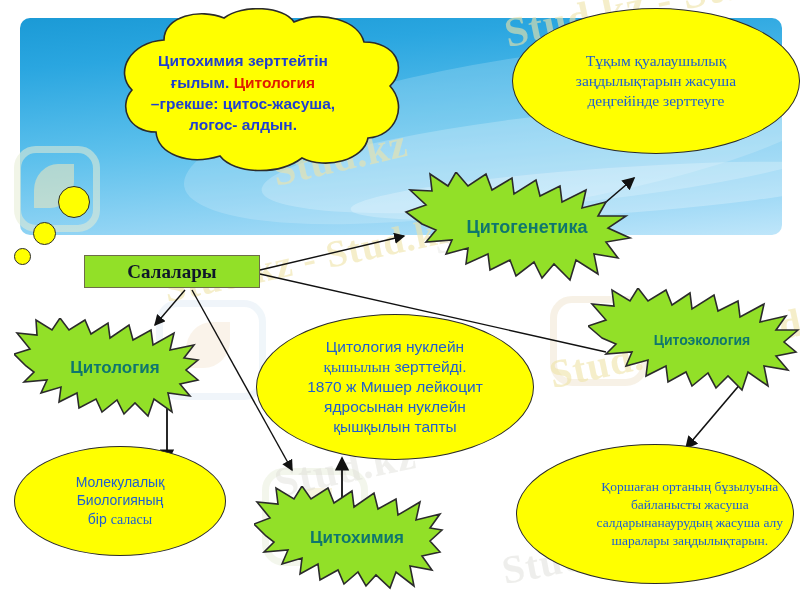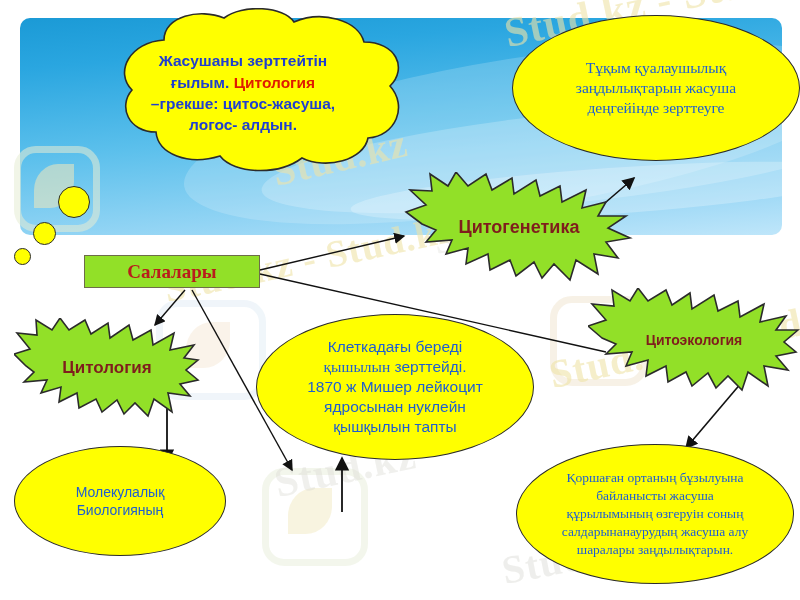--- a/index.html
+++ b/index.html
@@ -72,35 +72,35 @@
     text-align:center;box-sizing:border-box;
   }
   .ellipse .txt{padding:0 10px;}
 
   .serif-blue{font-family:"Liberation Serif", serif;color:#1f5fd0;}
   .sans-blue{font-family:"Liberation Sans", sans-serif;color:#1f5fd0;}
 
   
   .star-wrap{position:absolute;}
   .star-label{
-    position:absolute;left:0;top:0;width:100%;height:100%;
-    display:flex;align-items:center;justify-content:center;
-    font-weight:bold;color:#7f1d1d;white-space:nowrap;
+    position:absolute;left:8px;top:0;width:100%;height:100%;
+    display:flex;align-items:center;justify-content:center;
+    font-weight:bold;color:#0f766e;white-space:nowrap;
   }
 
   
   .box-salalary{
     position:absolute;
     background:#92e028;border:1.2px solid #6d6d4a;
     display:flex;align-items:center;justify-content:center;
     box-sizing:border-box;
   }
   .box-salalary .lbl{
     font-family:"Liberation Serif", serif;font-weight:bold;
-    font-size:19px;color:#b91c1c;
+    font-size:19px;color:#0f172a;
   }
 
   .bubble-dot{
     position:absolute;border-radius:50%;
     background:#ffff00;border:1.4px solid #2b2b2b;
   }
 </style>
 </head>
 <body>
 
@@ -169,32 +169,32 @@
                C318,34 330,60 312,78
                C330,98 318,128 290,130
                C286,152 248,162 224,150
                C200,168 156,166 142,148
                C110,158 80,146 78,124
                C50,124 40,98 54,82
                C36,64 52,34 86,32 Z" fill="#ffff00" stroke="#2b2b2b" stroke-width="1.6"></path>
     </svg>
     <div class="cloud-text">
       <div>
-        <div>Жасушаны  зерттейтін</div>
+        <div>Цитохимия  зерттейтін</div>
         <div><span>ғылым. </span><span class="hl">Цитология</span></div>
         <div>–грекше: цитос-жасуша,</div>
         <div>логос- алдын.</div>
       </div>
     </div>
   </div>
   <div class="bubble-dot" style="left:58px;top:186px;width:30px;height:30px;"></div>
   <div class="bubble-dot" style="left:33px;top:222px;width:21px;height:21px;"></div>
   <div class="bubble-dot" style="left:14px;top:248px;width:15px;height:15px;"></div>
 
-  <div class="ellipse" style="left:512px;top:15px;width:288px;height:146px;">
+  <div class="ellipse" style="left:512px;top:8px;width:288px;height:146px;">
     <div class="txt serif-blue" style="font-size:15.5px;line-height:1.30;">
       <div>Тұқым қуалаушылық</div>
       <div>заңдылықтарын жасуша</div>
       <div>деңгейінде  зерттеуге</div>
     </div>
   </div>
 
   <div class="box-salalary" style="left:84px;top:255px;width:176px;height:33px;">
     <span class="lbl">Салалары</span>
   </div>
@@ -222,41 +222,50 @@
   <div class="star-wrap" style="left:14px;top:318px;width:186px;height:100px;">
     <svg viewBox="0 0 186 100" style="width:186px;height:100px;display:block;">
       <polygon fill="#92e028" stroke="#2b2b2b" stroke-width="1.6" points="12,48 0,36 16,31 3,15 23,17 22,2 38,12 46,0 55,12 71,2 77,16 94,5 96,20 115,7
                 119,22 137,12 139,27 160,15 156,32 180,27 170,40 184,42 172,52 184,62 166,66
                 176,78 154,75 158,94 140,81 134,98 121,85 110,96 103,82 88,94 82,81 65,90
                 63,75 45,84 47,69 27,75 33,62 10,64 20,54"></polygon>
     </svg>
     <div class="star-label" style="font-size:17px;">Цитология</div>
   </div>
 
+  <div class="star-wrap" style="left:254px;top:486px;width:190px;height:104px;">
+    <svg viewBox="0 0 190 104" style="width:190px;height:104px;display:block;">
+      <polygon fill="#92e028" stroke="#2b2b2b" stroke-width="1.6" points="12,50 0,38 16,32 3,16 24,18 22,2 40,13 48,0 57,13 74,2 80,17 98,5 100,21 120,7
+                124,23 142,13 144,29 166,16 162,34 186,28 176,42 188,44 176,55 186,66 168,70
+                178,84 156,80 160,100 142,86 136,102 122,89 112,100 104,86 90,98 84,84 66,94
+                64,78 46,88 48,72 28,78 34,64 10,66 20,56"></polygon>
+    </svg>
+    <div class="star-label" style="font-size:17px;">Цитохимия</div>
+  </div>
 
   <div class="ellipse" style="left:256px;top:314px;width:278px;height:146px;">
     <div class="txt" style="font-size:15.5px;line-height:1.28;">
-      <div class="sans-blue">Клеткадағы береді</div>
+      <div class="sans-blue">Цитология нуклейн</div>
       <div><span class="serif-blue">қышылын</span><span class="sans-blue">  зерттейді.</span></div>
       <div class="sans-blue">1870 ж Мишер лейкоцит</div>
       <div class="sans-blue">ядросынан нуклейн</div>
       <div class="sans-blue">қышқылын тапты</div>
     </div>
   </div>
 
   <div class="ellipse" style="left:14px;top:446px;width:212px;height:110px;">
     <div class="txt" style="font-size:14px;line-height:1.30;">
       <div class="sans-blue">Молекулалық</div>
       <div class="sans-blue">Биологияның</div>
-    </div>
-  </div>
-
-  <div class="ellipse" style="left:516px;top:444px;width:278px;height:140px;">
+      <div><span class="sans-blue">бір </span><span class="serif-blue">саласы</span></div>
+    </div>
+  </div>
+
+  <div class="ellipse" style="left:516px;top:444px;width:278px;height:140px;justify-content:flex-end;">
     <div class="txt serif-blue" style="font-size:13.5px;line-height:1.34;">
       <div>Қоршаған ортаның бұзылуына</div>
       <div>байланысты жасуша</div>
-      <div>құрылымының өзгеруін соның</div>
       <div>салдарынанаурудың  жасуша алу</div>
       <div>шаралары заңдылықтарын.</div>
     </div>
   </div>
 
 </div>
 
 </body></html>

